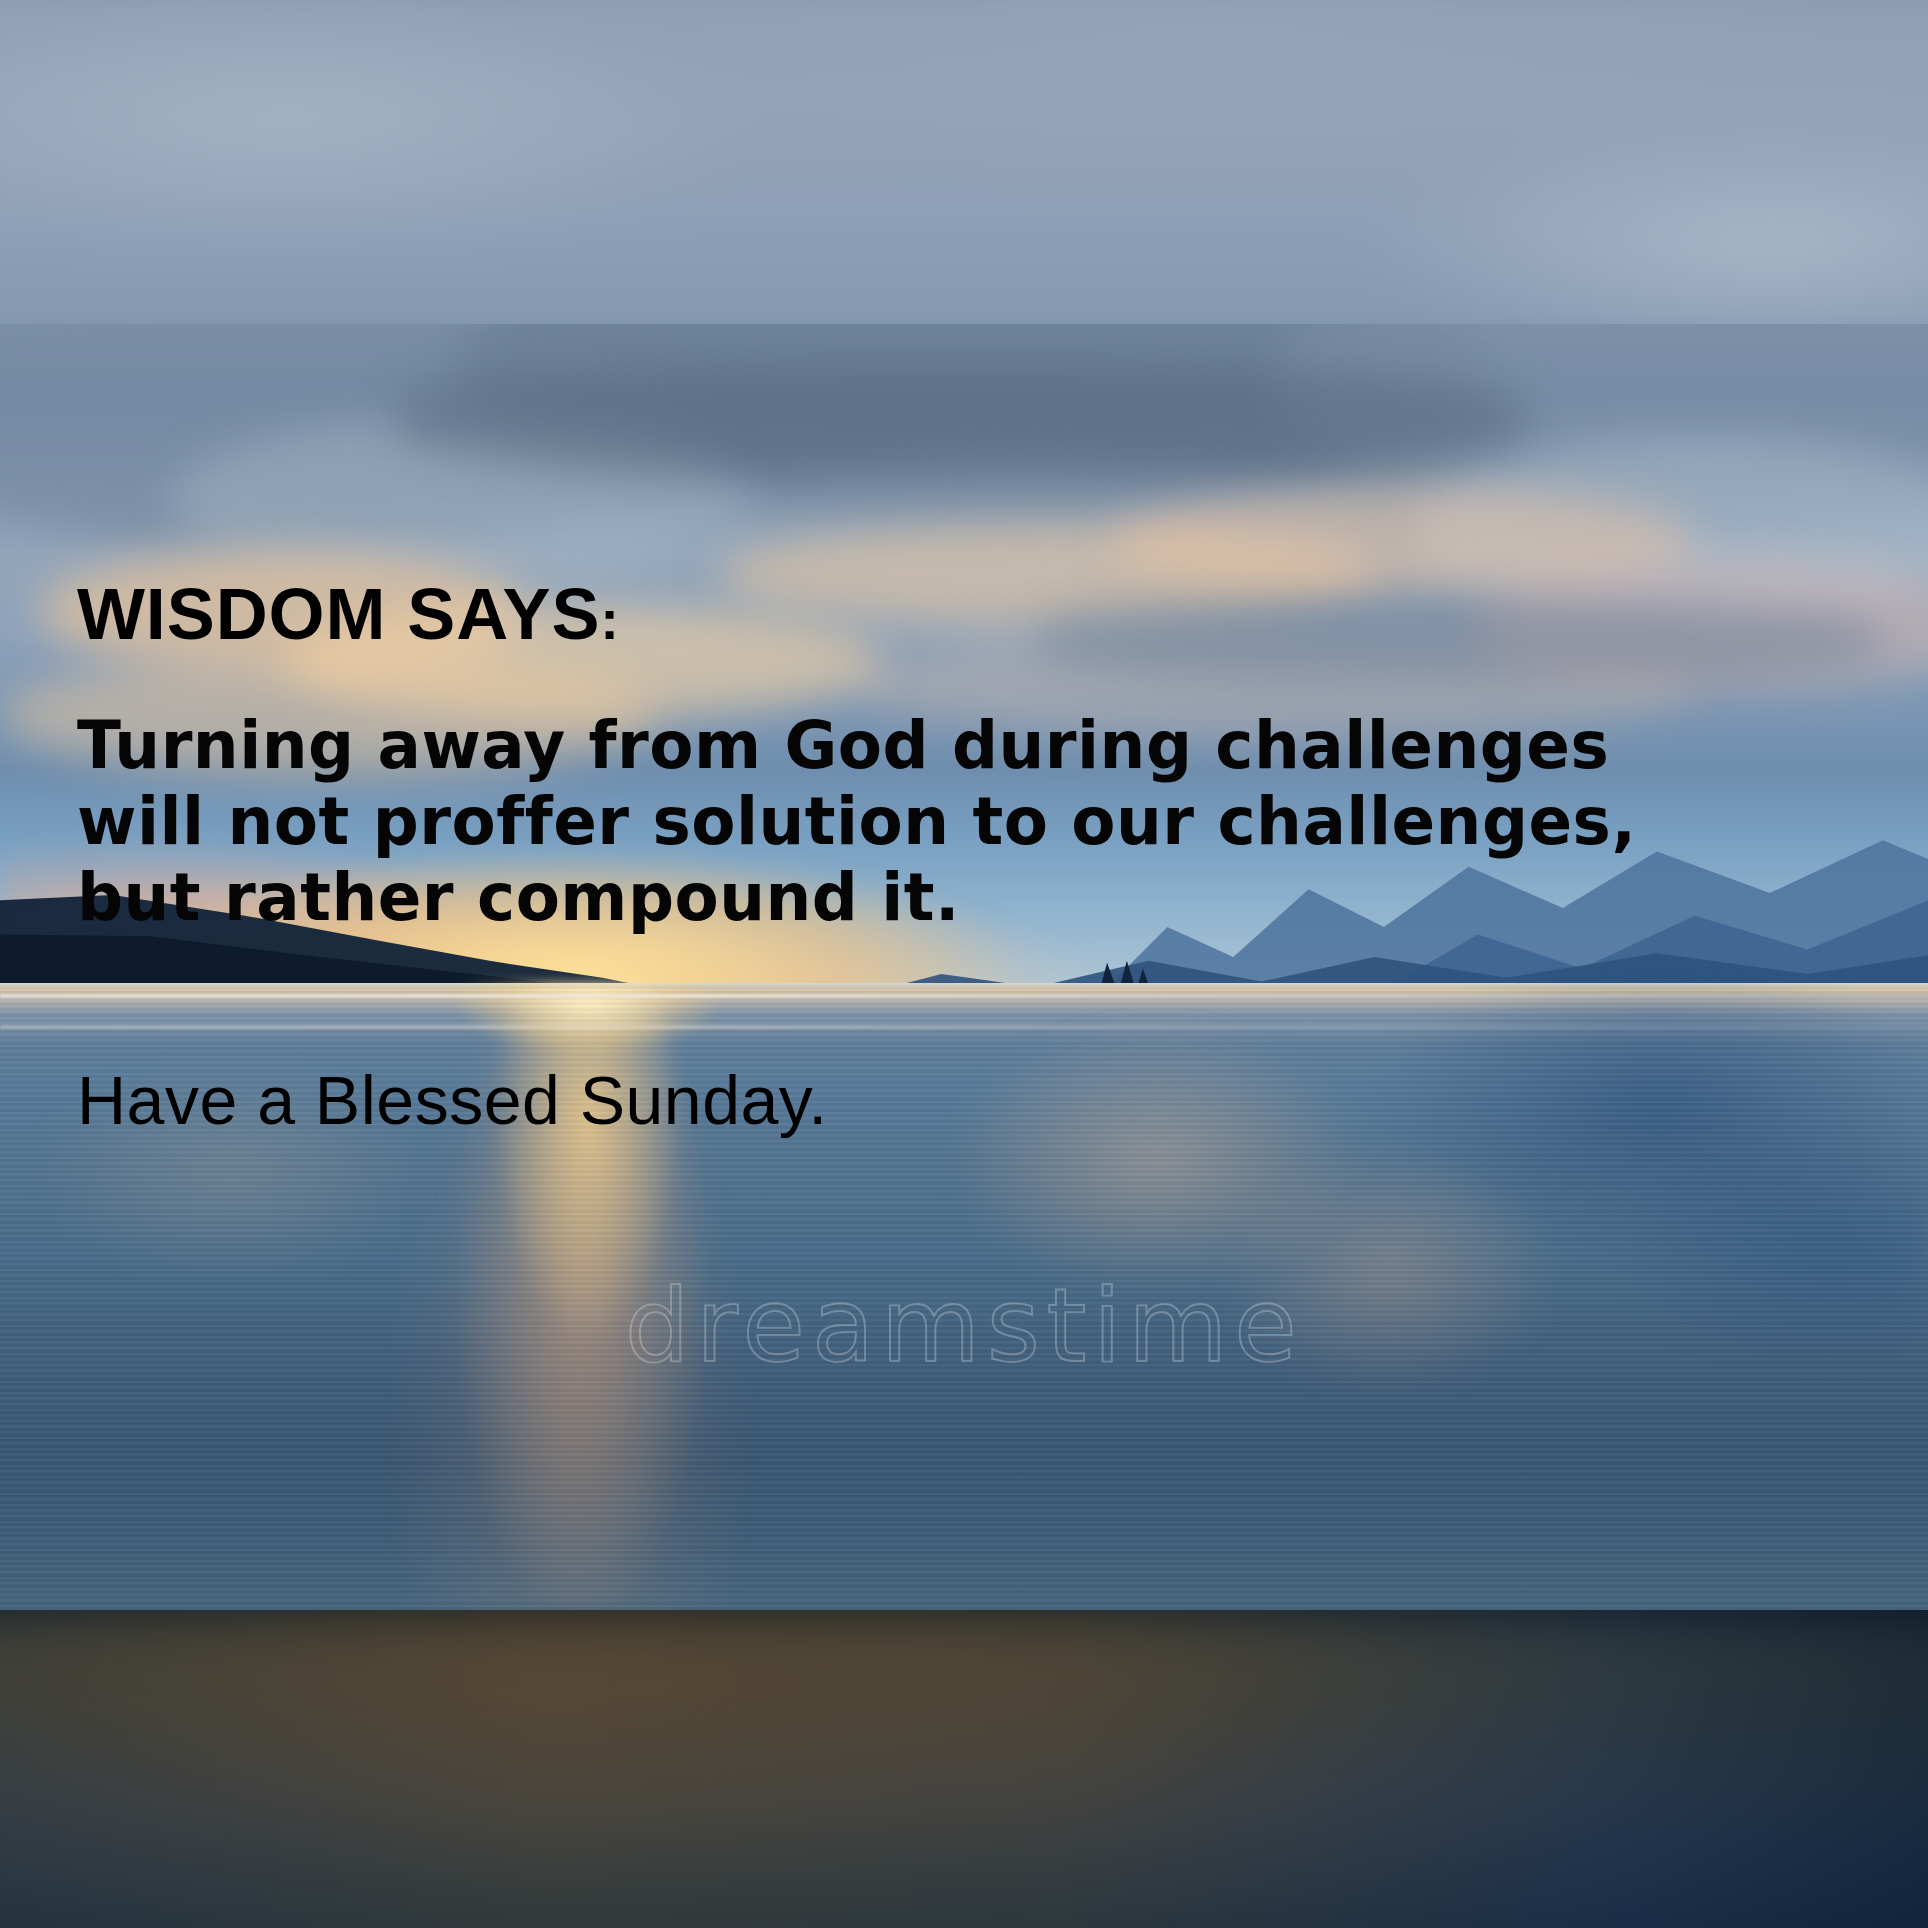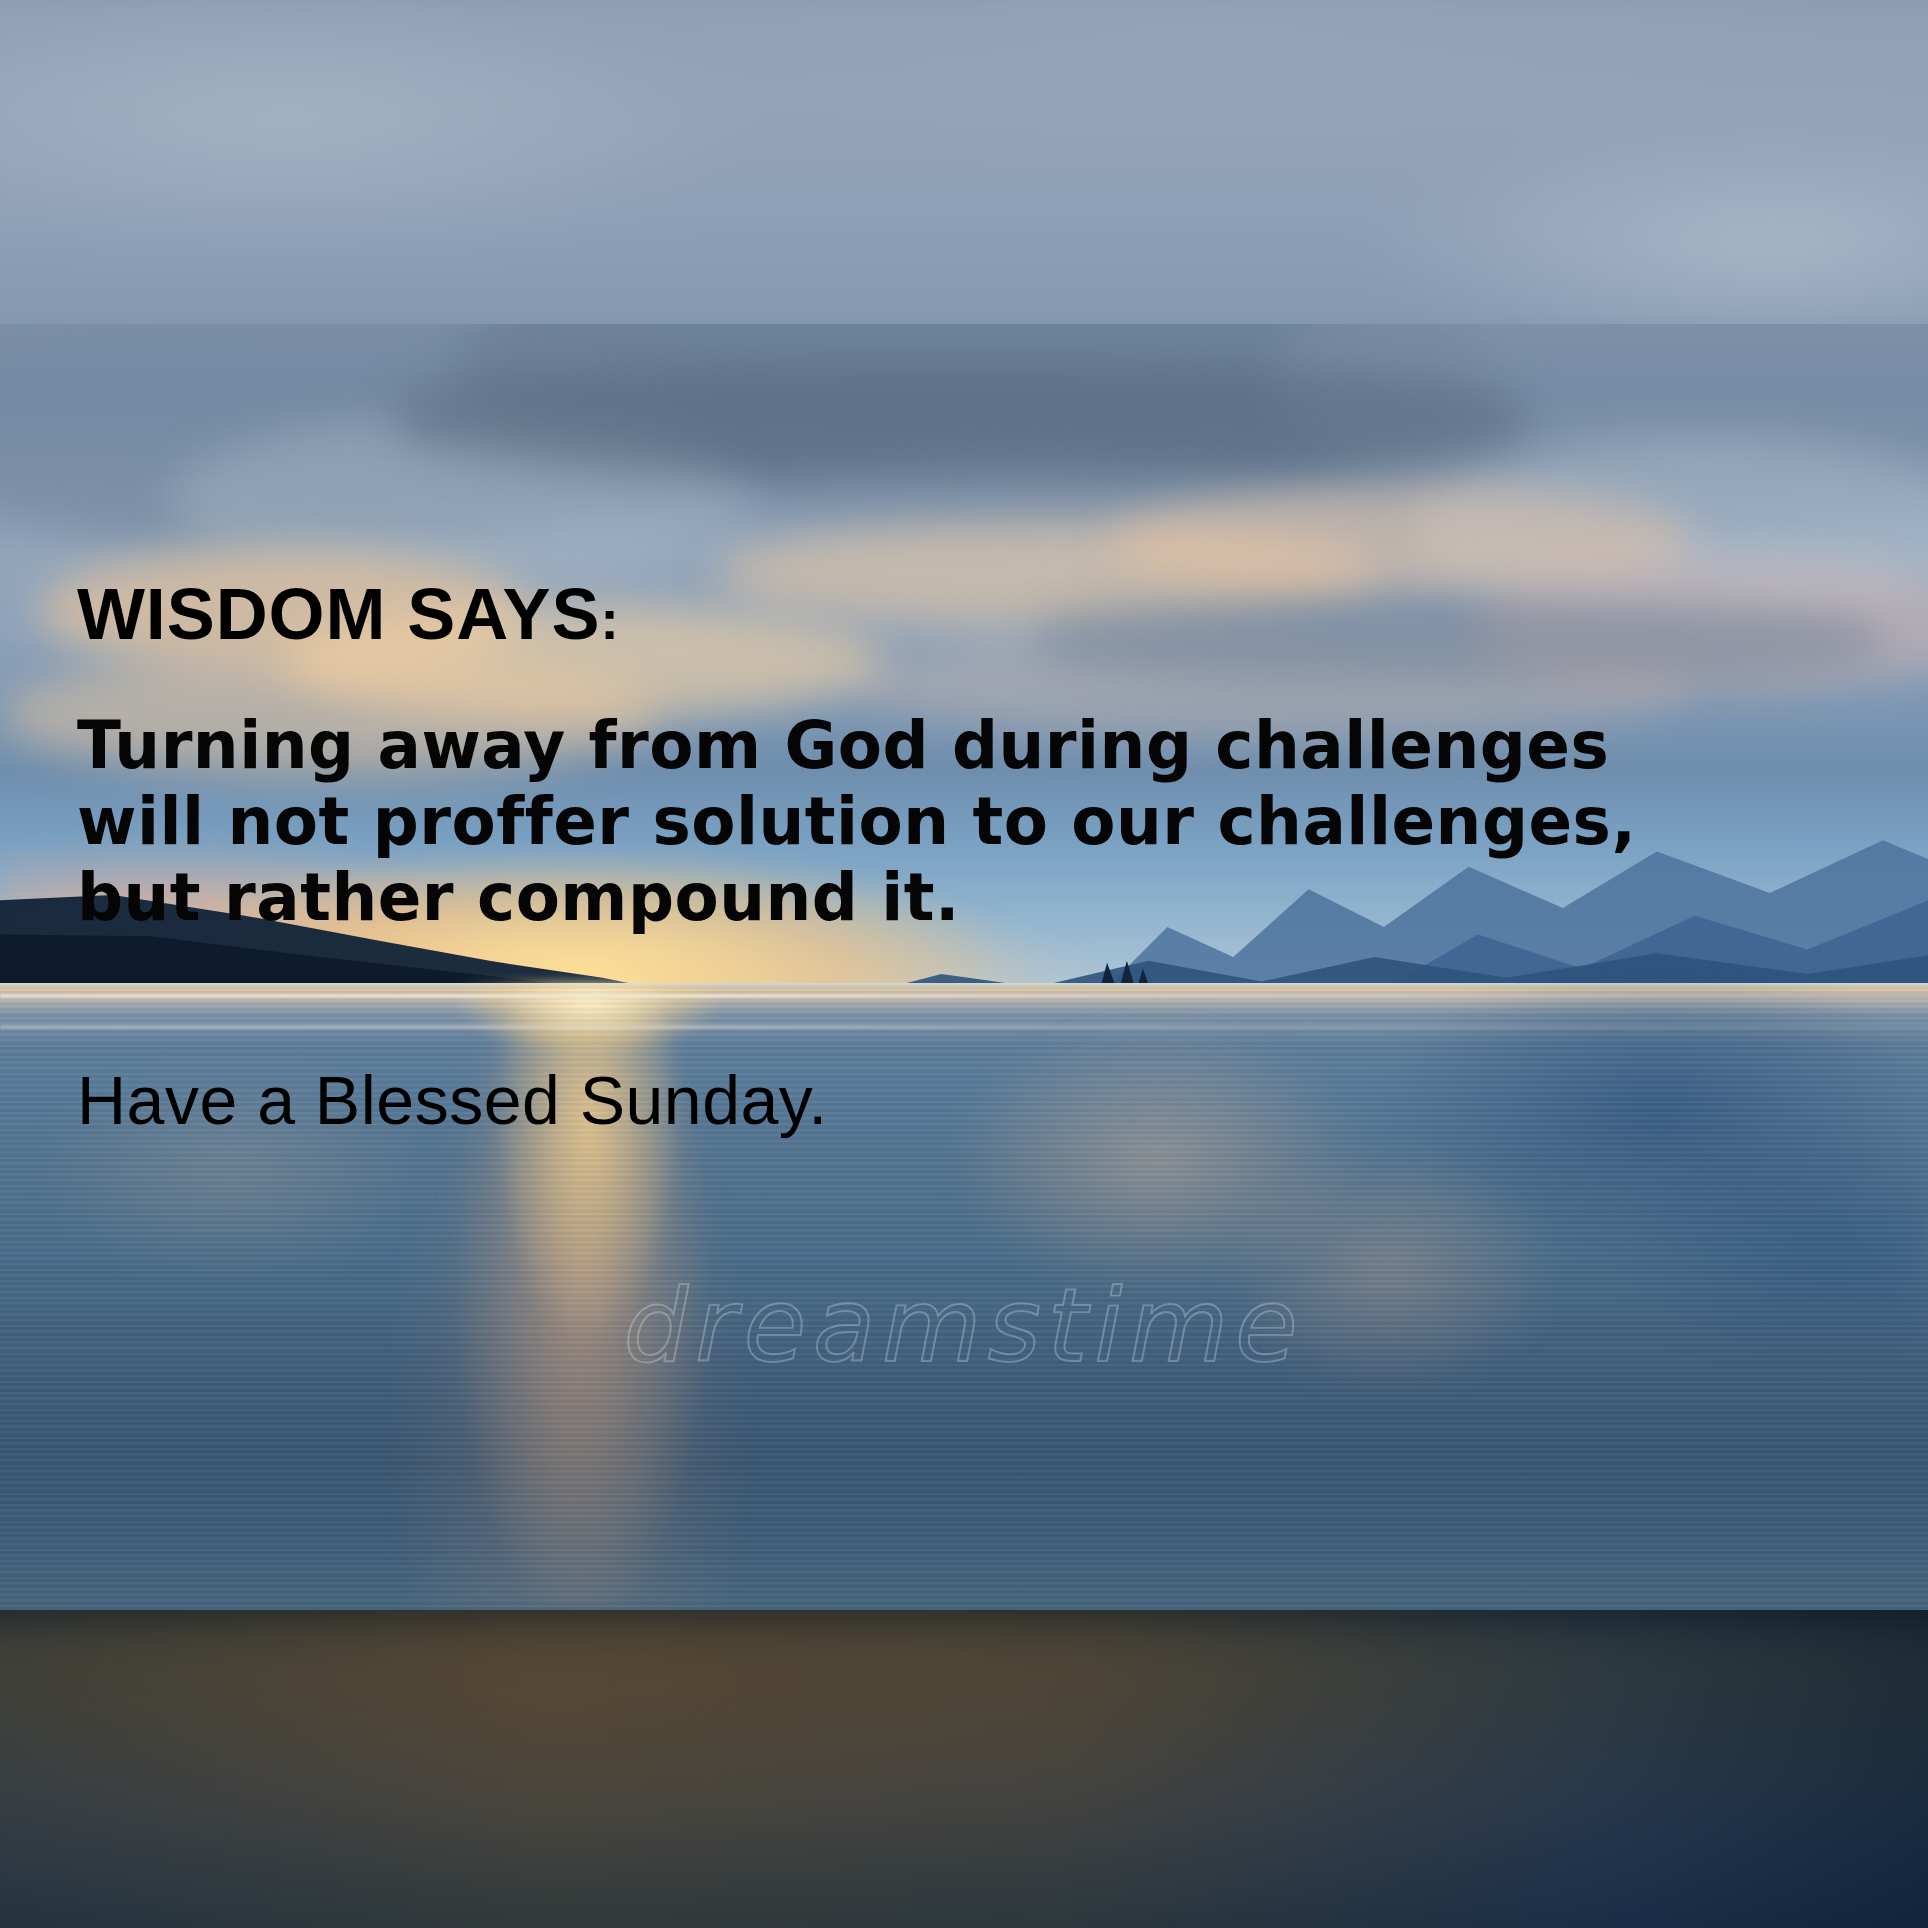--- a/index.html
+++ b/index.html
@@ -58,21 +58,20 @@
   }
 
   
   .photo {
     position: absolute;
     left: 0;
     top: 324px;
     width: 1928px;
     height: 1286px;
     overflow: hidden;
-    font-style: italic;
   }
 
   
   .sky {
     position: absolute;
     left: 0; top: 0;
     width: 1928px;
     height: 678px;
     background:
       linear-gradient(to bottom,

